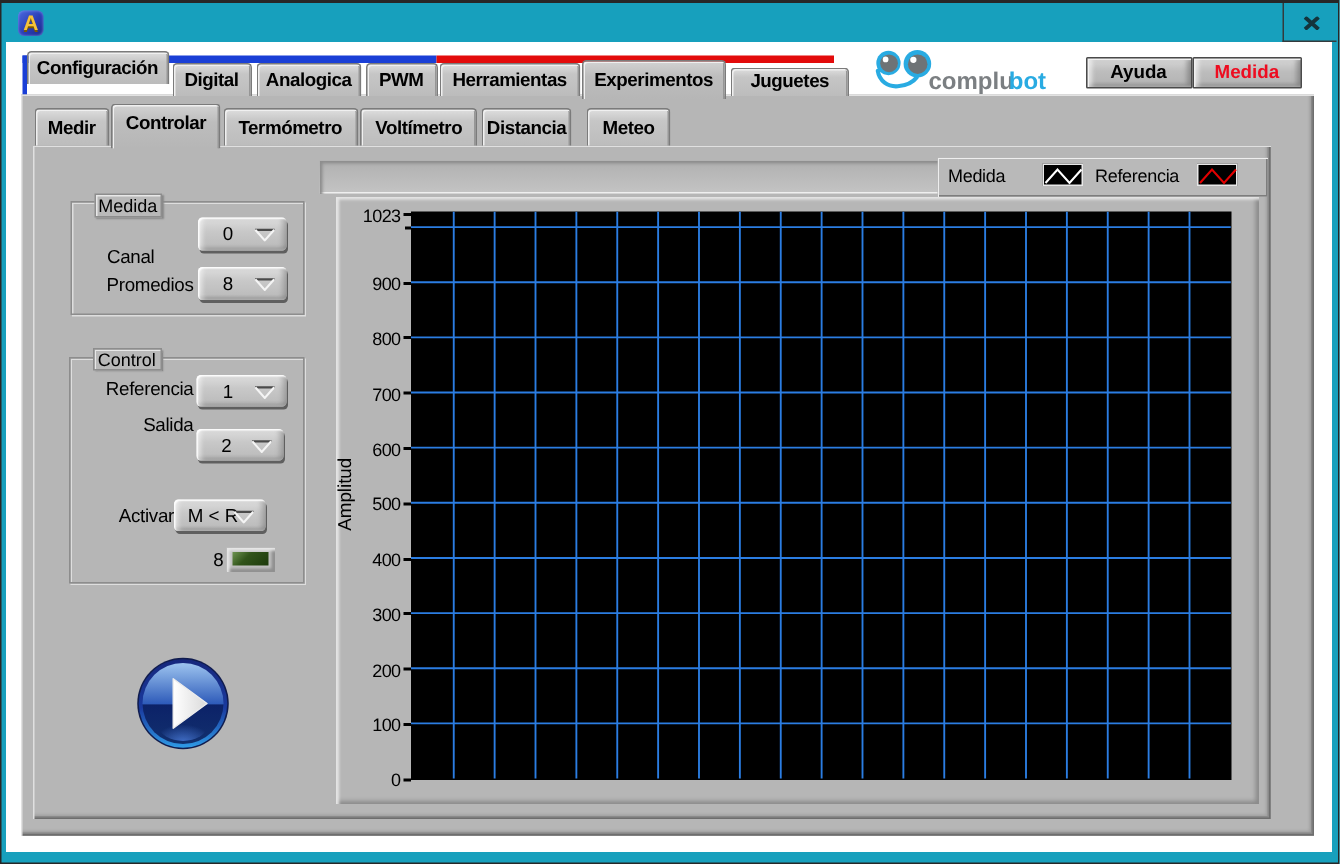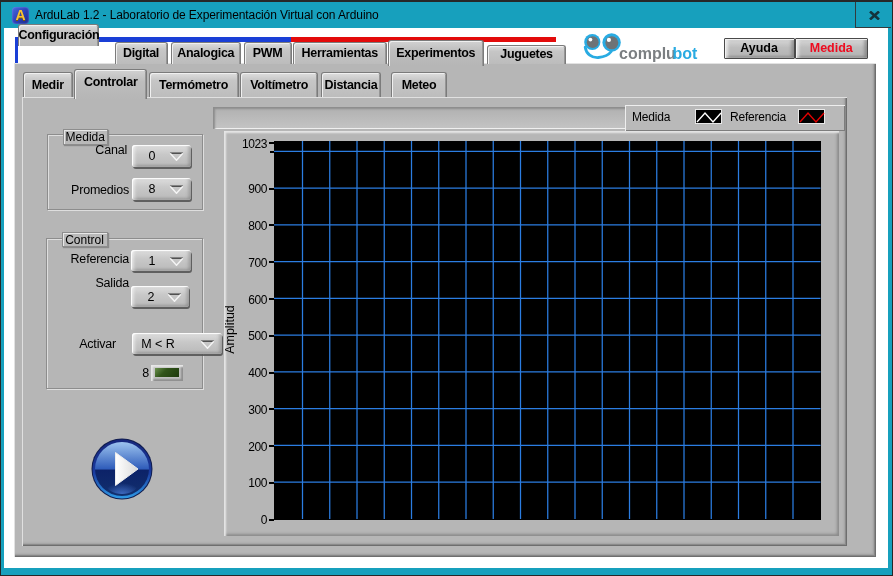--- a/index.html
+++ b/index.html
@@ -53,33 +53,32 @@
 .sw{position:absolute;top:4px;width:27px;height:15px;background:#000;border:1px solid #e8e8e8}
 #play{position:absolute;left:91px;top:438px;z-index:7}
 </style></head>
 <body>
 <div id="frame"></div>
 <div id="client"></div>
 <div id="title">
  <div id="ticon">
       <span>A</span>
     </div>
- <div id="ttext">ArduLab 1.2 - Laboratorio de Experimentación Virtual con Arduino</div>
  <div id="xbtn">
       <svg width="11" height="9" viewBox="0 0 11 9">
         <path d="M1 0.5 L10 8.5 M10 0.5 L1 8.5" stroke="#14343c" stroke-width="2.6"></path>
       </svg>
     </div>
 </div>
 
 <div class="blueline"></div>
 <div class="bluestub"></div>
 <div class="redline"></div>
 
-<div class="tab" style="left:17.5px;top:24px;width:81px;height:22px;line-height:20px;z-index:3">Configuración</div>
+<div class="tab" style="left:17.5px;top:34px;width:95px;height:22px;line-height:20px;z-index:3">Configuración</div>
 <div class="tab" style="left:114.5px;top:42px;width:53px;height:22px;line-height:20px;z-index:3">Digital</div>
 <div class="tab" style="left:171px;top:42px;width:69.5px;height:22px;line-height:20px;z-index:3">Analogica</div>
 <div class="tab" style="left:243.5px;top:42px;width:48px;height:22px;line-height:20px;z-index:3">PWM</div>
 <div class="tab" style="left:293px;top:42px;width:93.5px;height:22px;line-height:20px;z-index:3">Herramientas</div>
 <div class="tab sel" style="left:388px;top:39.5px;width:95.5px;height:26px;line-height:24px;z-index:5">Experimentos</div>
 <div class="tab" style="left:487px;top:44.5px;width:79px;height:19.5px;line-height:17.5px;z-index:3">Juguetes</div>
 
 <svg id="logo" style="left:578px;top:30px" width="125" height="36" viewBox="0 0 125 36">
  <circle cx="14.3" cy="12" r="8.1" fill="#29abe2"></circle>
  <circle cx="14.7" cy="12.2" r="5.9" fill="#6e7376"></circle>
@@ -101,21 +100,21 @@
 <div class="tab sel" style="left:74.2px;top:68.8px;width:73px;height:30px;line-height:25px;z-index:5">Controlar</div>
 <div class="tab" style="left:148.5px;top:72px;width:90px;height:26px;line-height:24px;z-index:3">Termómetro</div>
 <div class="tab" style="left:240px;top:72px;width:78.3px;height:26px;line-height:24px;z-index:3">Voltímetro</div>
 <div class="tab" style="left:321px;top:72px;width:60px;height:26px;line-height:24px;z-index:3">Distancia</div>
 <div class="tab" style="left:391px;top:72px;width:56px;height:26px;line-height:24px;z-index:3">Meteo</div>
 
 <div id="page2"></div>
 
 <div class="grp" style="left:47px;top:134px;width:156px;height:76px"></div>
 <div class="grplab" style="left:63px;top:129px;width:44.5px;height:15.7px;line-height:14px">Medida</div>
-<div class="lbl" style="left:47px;top:143px;width:80px">Canal</div>
+<div class="lbl" style="left:47px;top:164px;width:56px">Canal</div>
 <div class="ring" style="left:132px;top:145px;width:59px;height:22px">
     <div class="val" style="left:0;width:40px">0</div>
     <svg width="15" height="9" viewBox="0 0 15 9">
       <path d="M1 1.2 H14" stroke="#4a4a4a" stroke-width="1.5"></path>
       <path d="M13.8 1.2 L7.5 8.3 L1.2 1.2" stroke="#f4f4f4" stroke-width="1.4" fill="none"></path>
     </svg>
   </div>
 <div class="lbl" style="left:49px;top:183px;width:80px">Promedios</div>
 <div class="ring" style="left:132px;top:178px;width:59px;height:22px">
     <div class="val" style="left:0;width:40px">8</div>
@@ -137,21 +136,21 @@
   </div>
 <div class="lbl" style="left:49px;top:276px;width:80px">Salida</div>
 <div class="ring" style="left:131px;top:286px;width:58px;height:21px">
     <div class="val" style="left:0;width:40px">2</div>
     <svg width="15" height="9" viewBox="0 0 15 9">
       <path d="M1 1.2 H14" stroke="#4a4a4a" stroke-width="1.5"></path>
       <path d="M13.8 1.2 L7.5 8.3 L1.2 1.2" stroke="#f4f4f4" stroke-width="1.4" fill="none"></path>
     </svg>
   </div>
 <div class="lbl" style="left:36px;top:337px;width:80px">Activar</div>
-<div class="ring" style="left:132px;top:333px;width:90px;height:21px">
+<div class="ring" style="left:116px;top:333px;width:61px;height:21px">
     <div class="val" style="left:0;width:52px">M &lt; R</div>
     <svg width="15" height="9" viewBox="0 0 15 9">
       <path d="M1 1.2 H14" stroke="#4a4a4a" stroke-width="1.5"></path>
       <path d="M13.8 1.2 L7.5 8.3 L1.2 1.2" stroke="#f4f4f4" stroke-width="1.4" fill="none"></path>
     </svg>
   </div>
 <div class="lbl" style="left:69px;top:366px;width:80px">8</div>
 <div id="led">
     <div id="ledin"></div>
   </div>

